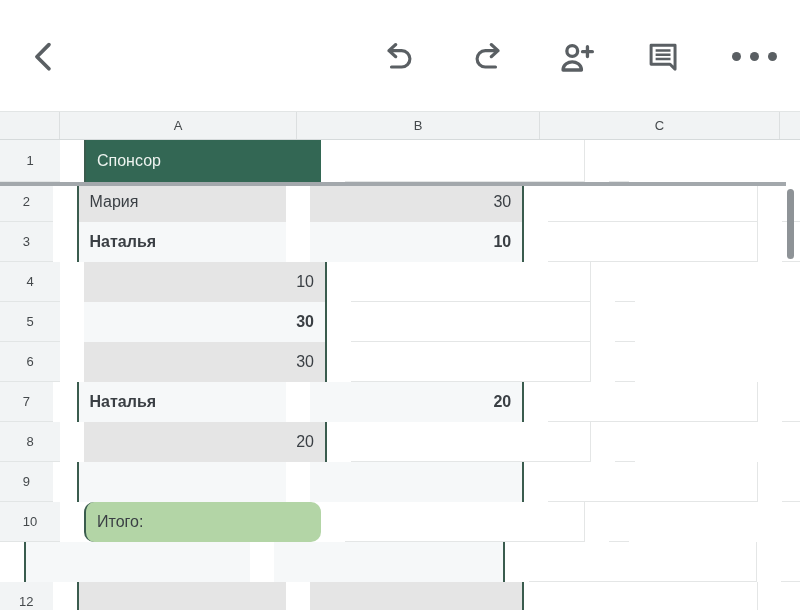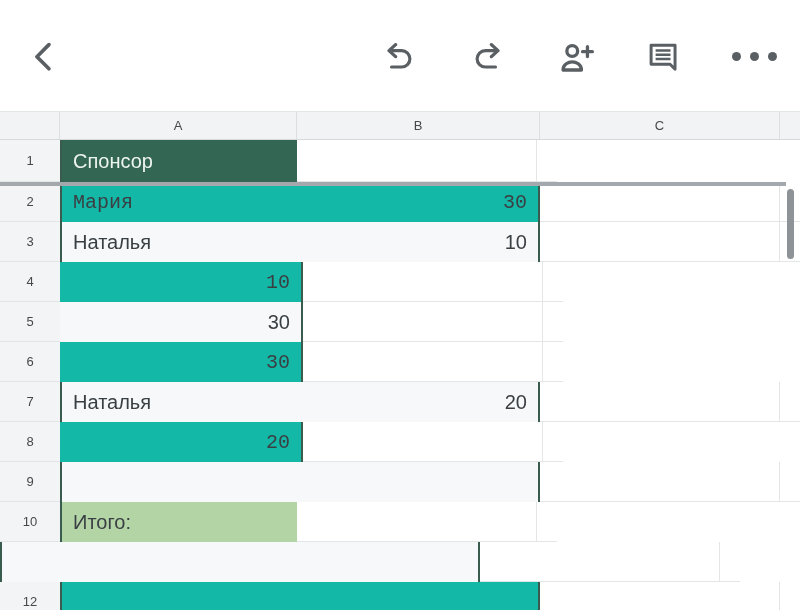--- a/index.html
+++ b/index.html
@@ -29,30 +29,30 @@
   .hc-b{width:243px;}
   .hc-c{width:240px;}
   .hc-d{width:20px;border-right:none !important;}
 
   
   .rows{position:absolute;top:140px;left:0;width:800px;height:470px;overflow:hidden;}
   .row{display:flex;height:40px;}
   .row.r-header{height:42px;}
   .gut{box-sizing:border-box;width:60px;background:#f2f4f5;border-bottom:1px solid #e2e5e5;
        display:flex;align-items:center;justify-content:center;font-size:13px;color:#45494c;}
-  .cell{box-sizing:border-box;display:flex;align-items:center;font-size:20px;color:#3a3f44;}
+  .cell{box-sizing:border-box;display:flex;align-items:center;font-size:16px;color:#3a3f44;margin-left:24px;}
   .ca{width:237px;border-left:2px solid #3a5c4e;padding-left:11px;}
   .cb{width:243px;border-right:2px solid #3a5c4e;justify-content:flex-end;padding-right:11px;}
   .cb.hdr-b{justify-content:flex-start;padding-left:13px;}
   .cc{width:240px;background:#fff;border-bottom:1px solid #e4e6e6;border-right:1px solid #e4e6e6;}
   .cd{width:20px;background:#fff;border-bottom:1px solid #e4e6e6;}
   .r-header .ca,.r-header .hdr-b{background:#336754;color:#eef4f0;}
-  .r-white .ca,.r-white .cb{background:#14b8a6;font-family:Liberation Mono, monospace;}
-  .r-light .ca,.r-light .cb{background:#f6f8f9;}
-  .r-total .ca{background:#b3d5a6;}
+  .r-white .ca,.r-white .cb{background:#e5e5e5;}
+  .r-light .ca,.r-light .cb{background:#f6f8f9;font-weight:bold;}
+  .r-total .ca{background:#b3d5a6;border-radius:10px;}
   .r-total .cb{background:#90c37d;}
 
   
   .freeze-divider{position:absolute;top:182px;left:0;width:786px;height:4px;background:#a3a8ac;z-index:6;}
   .vscroll{position:absolute;left:787px;top:189px;width:7px;height:70px;border-radius:4px;
            background:#8e9397;z-index:7;}
 </style>
 </head>
 <body>
 

